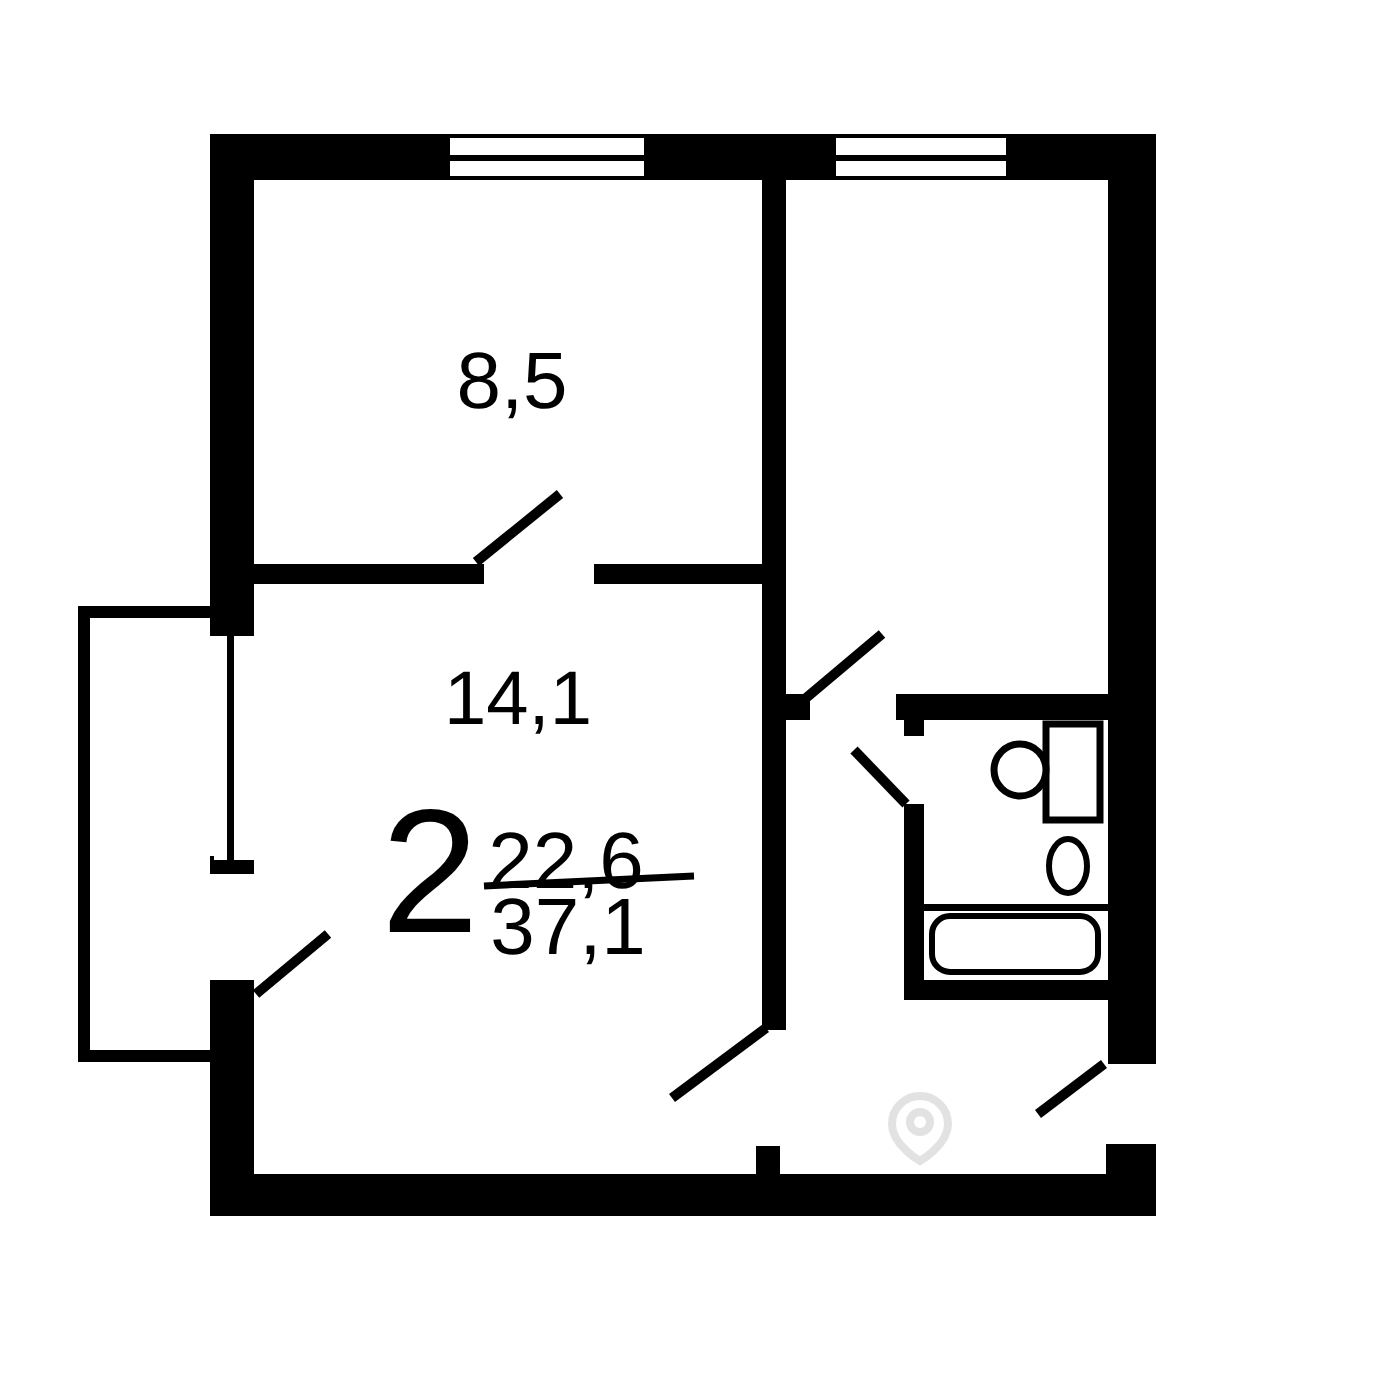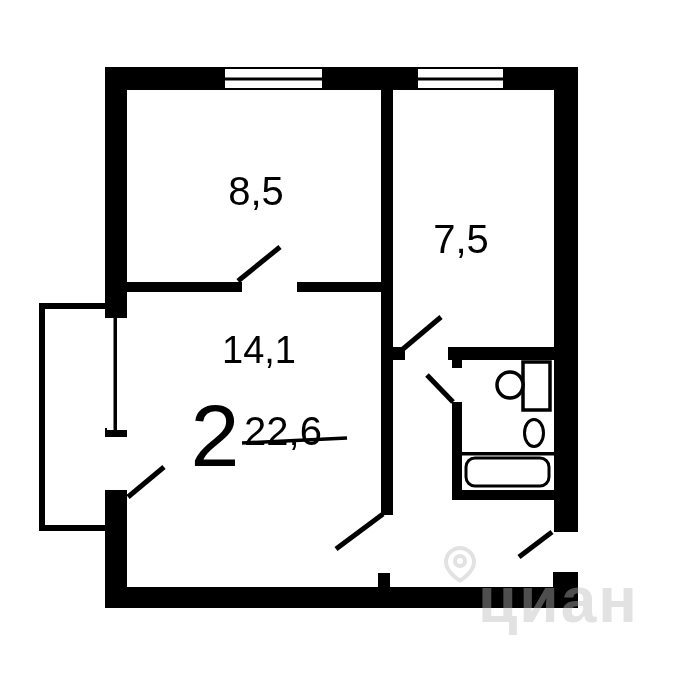--- a/index.html
+++ b/index.html
@@ -106,24 +106,23 @@
     <line x1="242" y1="443" x2="347" y2="438" stroke="var(--wall)" stroke-width="3.5"></line>
 
     <g stroke="var(--wm)" stroke-width="4" fill="none">
       <path d="M 460 548 a 14 14 0 0 1 14 14 c 0 10.5 -14 18.5 -14 18.5 c 0 0 -14 -8 -14 -18.5 a 14 14 0 0 1 14 -14 z"></path>
       <circle cx="460" cy="561" r="5"></circle>
     </g>
   </svg>
 
   <div class="label room-area" style="left:256px; top:191px;">8,5</div>
 
-  <div class="label room-area" style="left:461px; top:239px;">7,5</div>
 
   <div class="label room-area-small" style="left:259px; top:338px;">14,1</div>
 
   <div class="label rooms-count" style="left:215px; top:436px;">2</div>
 
   <div class="label area-frac" style="left:283px; top:431px;">22,6</div>
 
+  <div class="label area-frac" style="left:284px; top:464px;">37,1</div>
 
-  <div class="watermark-text">циан</div>
 
 </div>
 
 </body></html>

